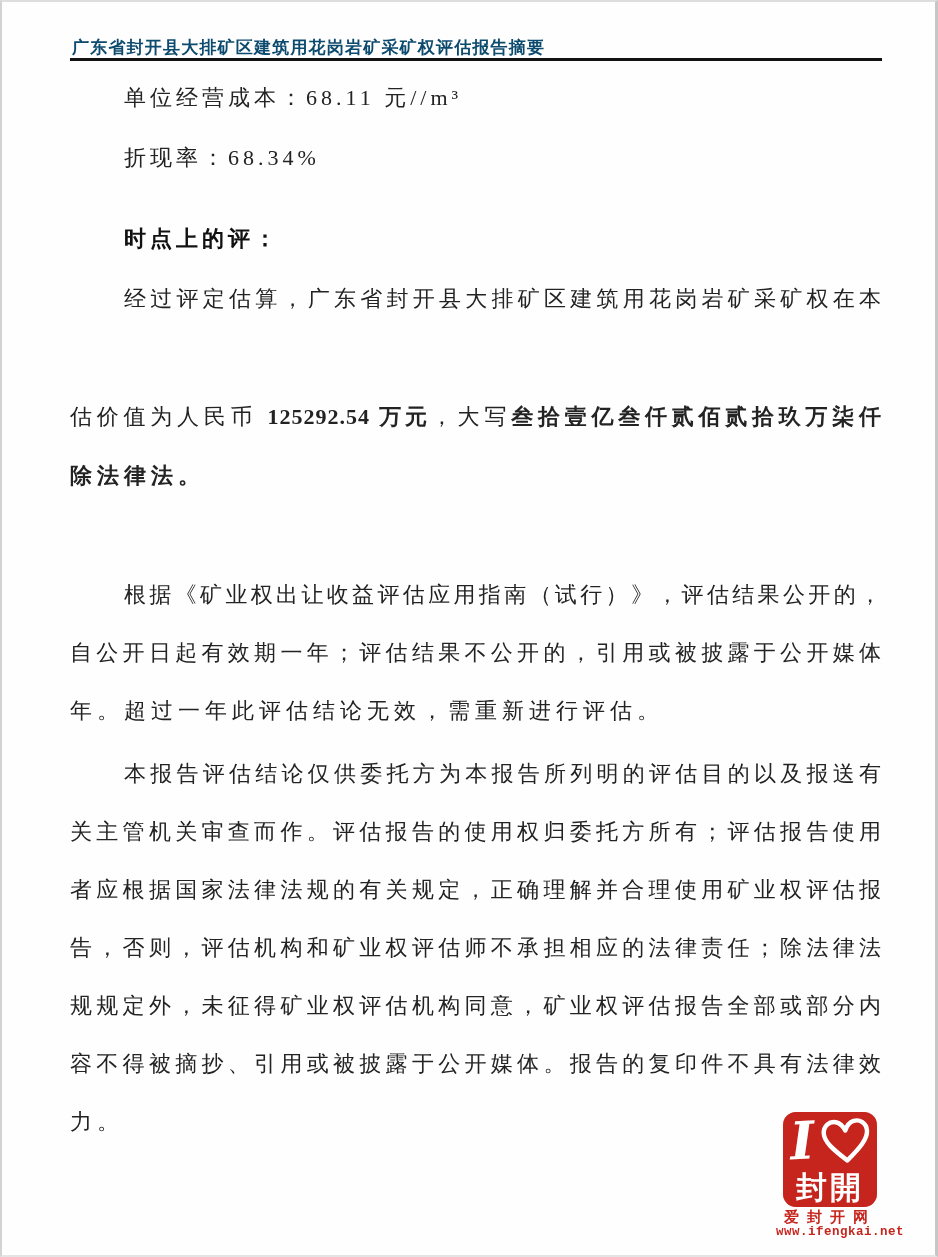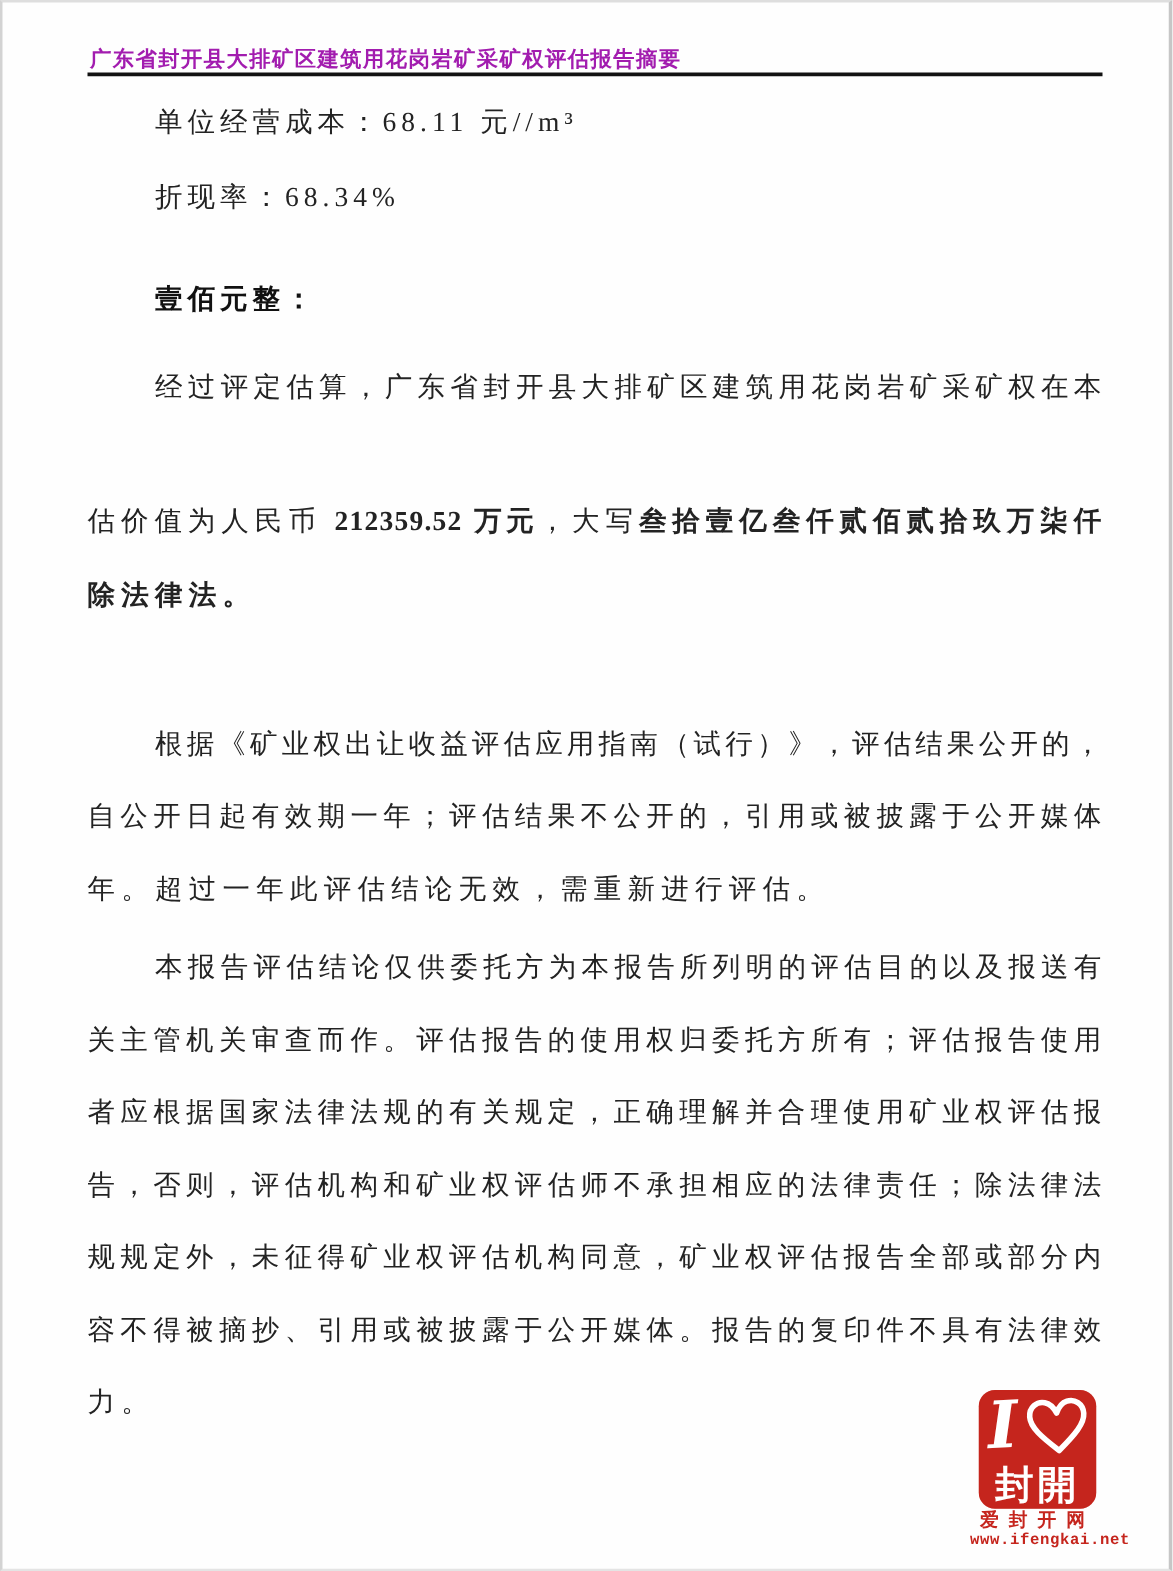--- a/index.html
+++ b/index.html
@@ -16,21 +16,21 @@
     background:#fefefe;
     border-top:2px solid #dedede;
     border-left:2px solid #d3d3d3;
     border-right:3px solid #c6c6c6;
     border-bottom:2px solid #e4e4e4;
     overflow:hidden;
   }
   .header-title {
     position:absolute; left:70px; top:34px;
     font-size:17px; font-weight:bold; letter-spacing:1.2px;
-    color:#a21caf; white-space:nowrap;
+    color:#0c4a6e; white-space:nowrap;
   }
   .header-rule {
     position:absolute; left:68px; top:56px; width:812px; height:3px;
     background:#121212;
   }
   .line {
     position:absolute; left:68px; width:813px;
     font-size:22px; line-height:27px; letter-spacing:2px;
     text-align:justify; text-align-last:justify;
     color:#232323;
@@ -89,24 +89,24 @@
 <body>
 
 <div id="page">
 
   <div class="header-title">广东省封开县大排矿区建筑用花岗岩矿采矿权评估报告摘要</div>
   <div class="header-rule"></div>
 
   <div class="spec" style="top:82px">单位经营成本：68.11 元//m³</div>
   <div class="spec" style="top:142px">折现率：68.34%</div>
 
-  <div class="heading" style="top:223px">壹佰元整：</div>
+  <div class="heading" style="top:223px">时点上的评：</div>
 
-  <div class="line indent" style="top:294px">经过评定估算，广东省封开县大排矿区建筑用花岗岩矿采矿权在本</div>
-  <div class="line" style="top:401px"><span>估价值为人民币 </span><b class="amt">212359.52 万元</b><span>，大写</span><b class="words">叁拾壹亿叁仟贰佰贰拾玖万柒仟</b></div>
+  <div class="line indent" style="top:283px">经过评定估算，广东省封开县大排矿区建筑用花岗岩矿采矿权在本</div>
+  <div class="line" style="top:401px"><span>估价值为人民币 </span><b class="amt">125292.54 万元</b><span>，大写</span><b class="words">叁拾壹亿叁仟贰佰贰拾玖万柒仟</b></div>
   <div class="line last" style="top:460px; font-weight:bold">除法律法。</div>
 
 
   <div class="line indent" style="top:579px">根据《矿业权出让收益评估应用指南（试行）》，评估结果公开的，</div>
   <div class="line" style="top:637px">自公开日起有效期一年；评估结果不公开的，引用或被披露于公开媒体</div>
   <div class="line last" style="top:695px">年。超过一年此评估结论无效，需重新进行评估。</div>
 
   <div class="line indent" style="top:758px">本报告评估结论仅供委托方为本报告所列明的评估目的以及报送有</div>
   <div class="line" style="top:816px">关主管机关审查而作。评估报告的使用权归委托方所有；评估报告使用</div>
   <div class="line" style="top:932px">告，否则，评估机构和矿业权评估师不承担相应的法律责任；除法律法</div>

